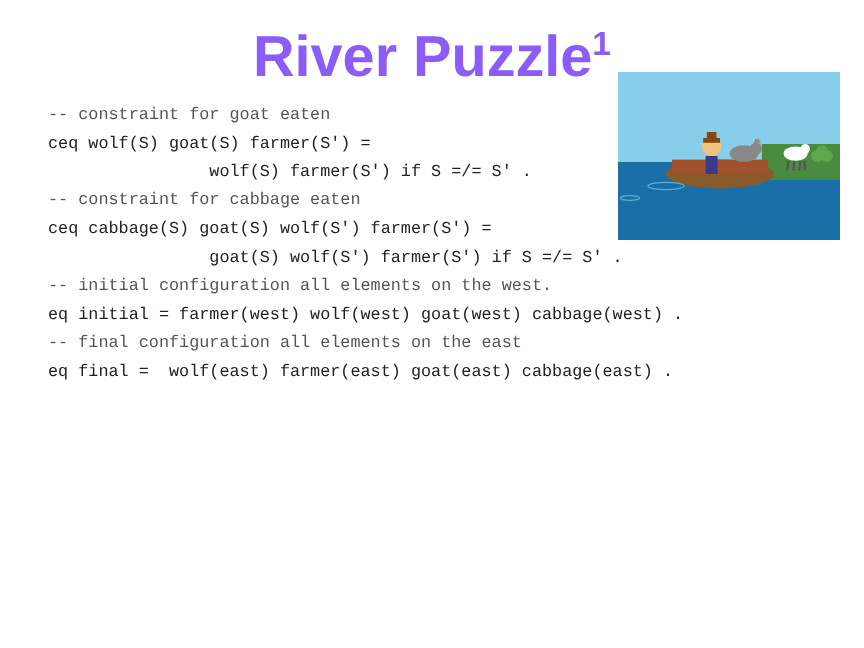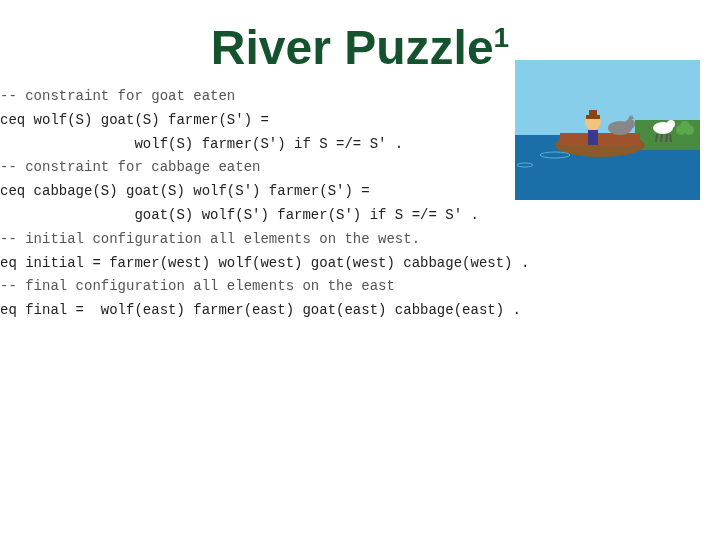--- a/index.html
+++ b/index.html
@@ -14,35 +14,36 @@
       background: #ffffff;
       font-family: Arial, sans-serif;
       overflow: hidden;
       position: relative;
     }
 
     .title {
       text-align: center;
       font-size: 48px;
       font-weight: bold;
-      color: #14532d;
+      color: #8b5cf6;
       padding-top: 20px;
       margin-bottom: 10px;
       font-family: Arial, sans-serif;
     }
 
     .title sup {
       font-size: 28px;
       vertical-align: super;
     }
 
     .content-area {
       display: flex;
       flex-direction: row;
       align-items: center;
+      padding-left: 40px;
       padding-right: 10px;
     }
 
     .code-block {
       flex: 1;
       font-family: 'Courier New', Courier, monospace;
       font-size: 14px;
       color: #222;
       line-height: 1.7;
       white-space: pre;

